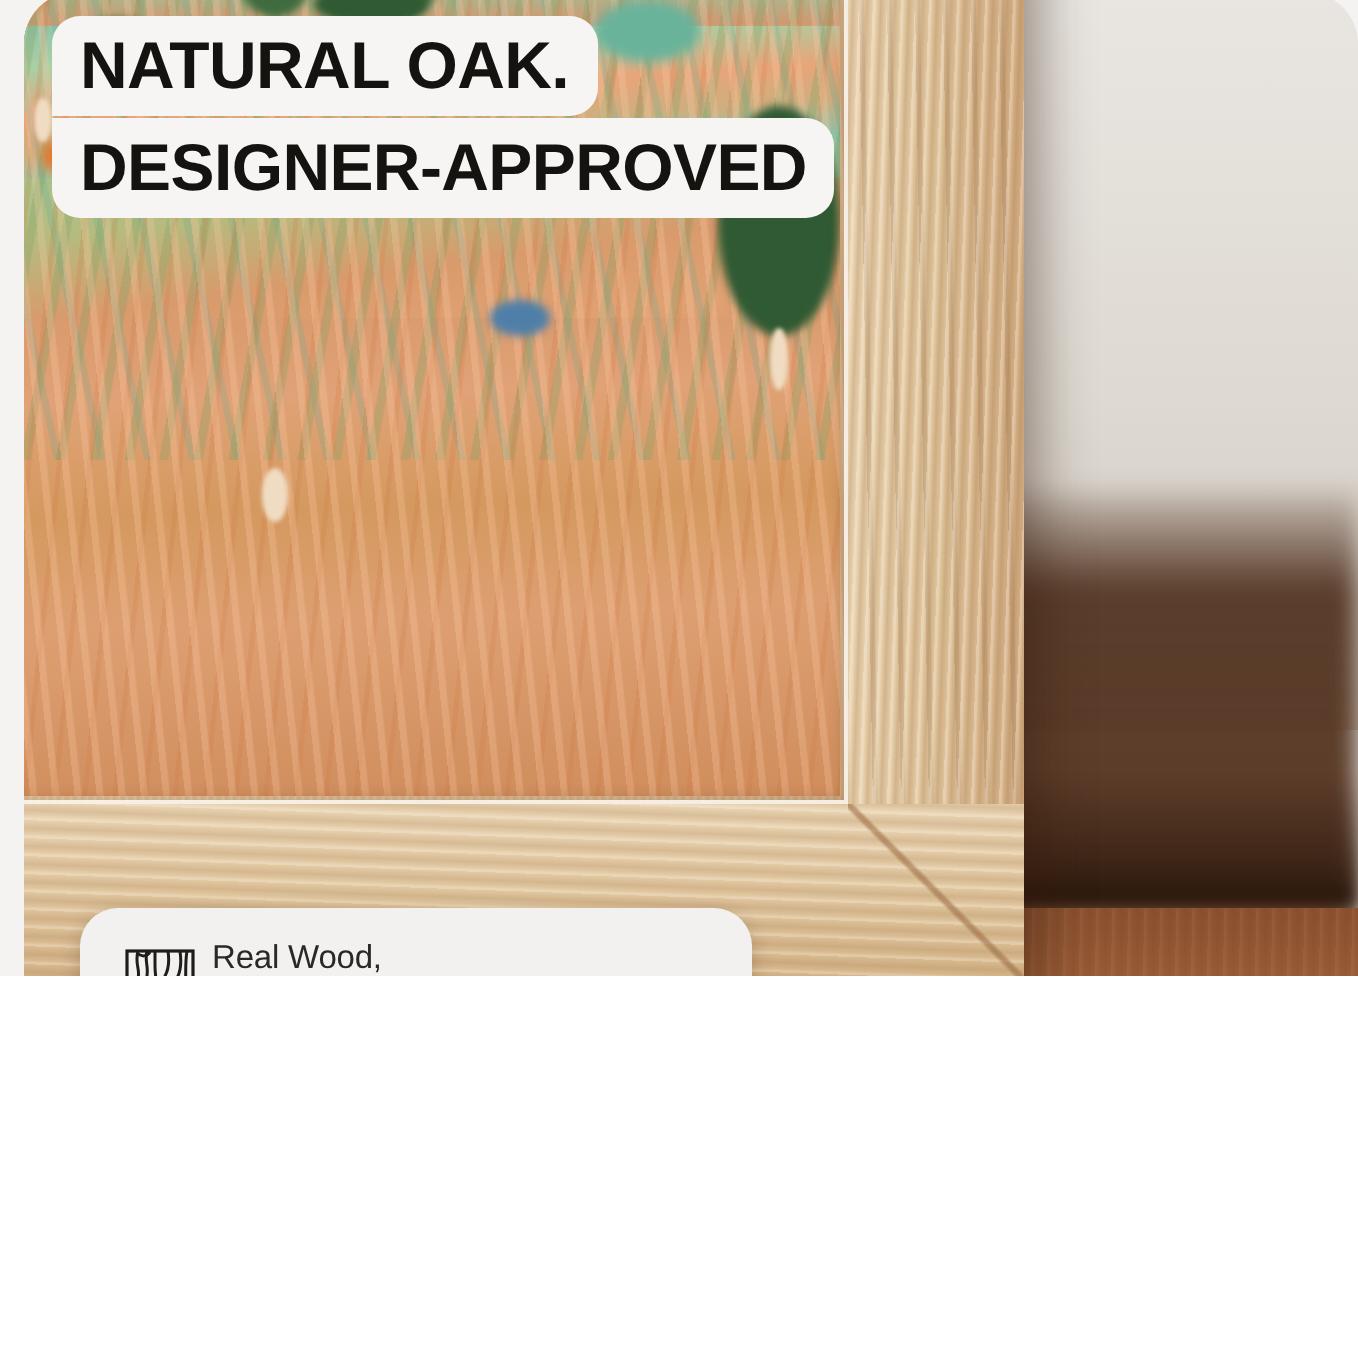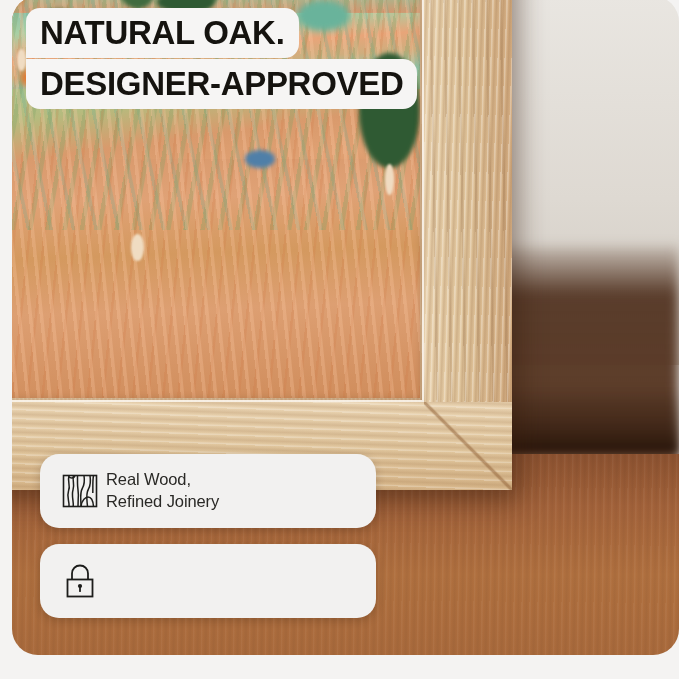--- a/index.html
+++ b/index.html
@@ -9,21 +9,21 @@
     width: 679px;
     height: 679px;
     overflow: hidden;
     background: #ffffff;
     font-family: "Liberation Sans", sans-serif;
   }
 
   .canvas {
     position: relative;
     width: 679px;
-    height: 679px;
+    height: 488px;
     background: #f4f3f2;
     overflow: hidden;
   }
 
   
   .photo-plate {
     position: absolute;
     left: 12px;
     top: -4px;
     width: 667px;

